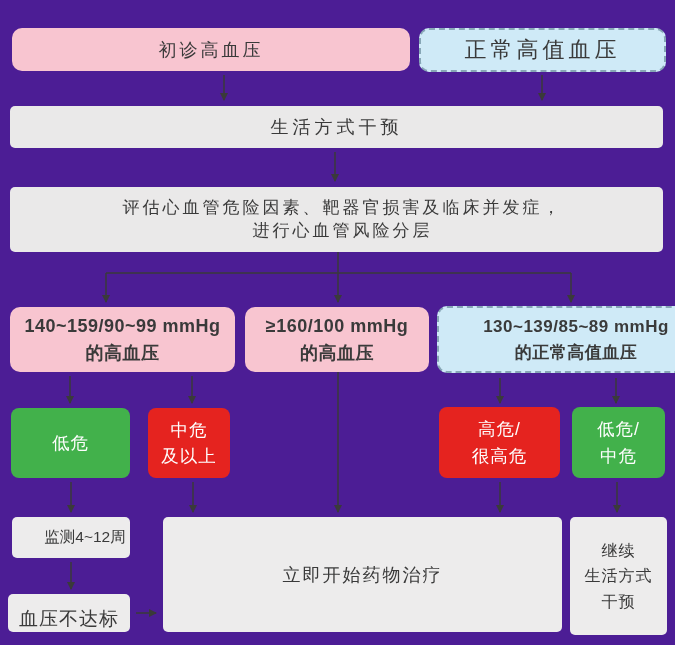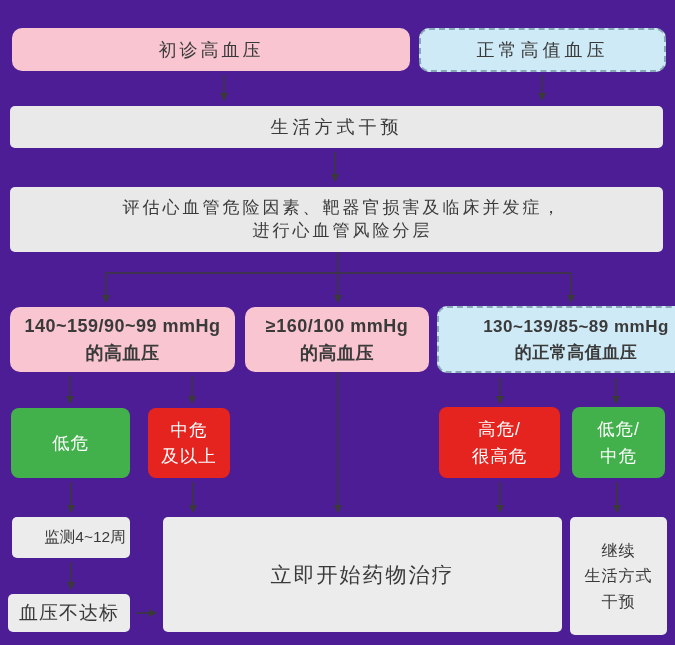--- a/index.html
+++ b/index.html
@@ -15,41 +15,41 @@
   }
   .pink   { background:#f8c5d0; border-radius:10px; }
   .blue   { background:#cfeaf7; border:2px dashed #87a6b6; border-radius:10px; }
   .graybar{ background:#eae9e9; border-radius:5px; }
   .graybox{ background:#edecec; border-radius:5px; }
   .green  { background:#42b14b; color:#fefefe; border-radius:8px; }
   .red    { background:#e5231f; color:#fefefe; border-radius:8px; }
 
   
   #n-initial    { left:12px;  top:28px;  width:398px; height:43px; font-size:18px; letter-spacing:3px; }
-  #n-highnormal { left:419px; top:28px;  width:247px; height:44px; font-size:18px; letter-spacing:4px; }
+  #n-highnormal { left:419px; top:28px;  width:247px; height:44px; font-size:22px; letter-spacing:4px; }
   
   #n-lifestyle  { left:10px;  top:106px; width:653px; height:42px; font-size:18px; letter-spacing:4px; }
   
   #n-assess     { left:10px;  top:187px; width:653px; height:65px; font-size:17px; letter-spacing:3px; line-height:1.35;padding-left:12px; }
   
   .bp-box { font-size:18px; font-weight:600; line-height:1.5; letter-spacing:0.5px; }
   #n-htn140 { left:10px;  top:307px; width:225px; height:65px; }
   #n-htn160 { left:245px; top:307px; width:184px; height:65px; }
   #n-hn130  { left:437px; top:306px; width:278px; height:67px; font-size:17px; }
   
   .risk { font-size:17.5px; letter-spacing:1px; line-height:1.5; font-weight:500; }
   #n-lowrisk  { left:11px;  top:408px; width:119px; height:70px; }
   #n-midrisk  { left:148px; top:408px; width:82px;  height:70px; }
   #n-highrisk { left:439px; top:407px; width:121px; height:71px; }
   #n-lowmid   { left:572px; top:407px; width:93px;  height:71px; }
   
   #n-monitor    { left:12px;  top:517px; width:118px; height:41px; font-size:15.5px;padding-left:28px; }
-  #n-bigbox     { left:163px; top:517px; width:399px; height:115px; font-size:21px; letter-spacing:2px; }
+  #n-bigbox     { left:163px; top:517px; width:399px; height:115px; font-size:18px; letter-spacing:2px; }
   #n-continue   { left:570px; top:517px; width:97px;  height:118px; font-size:16px; line-height:1.6; letter-spacing:1px; }
-  #n-notreached { left:8px;   top:594px; width:122px; height:38px; font-size:19px; letter-spacing:1px; }
+  #n-notreached { left:8px;   top:594px; width:122px; height:38px; font-size:19px; letter-spacing:1px;justify-content:flex-end; }
 
   .connectors { position:absolute; left:0; top:0; width:675px; height:645px; pointer-events:none; }
 </style>
 </head>
 <body>
 
 <div class="stage">
 
   <svg class="connectors" viewBox="0 0 675 645" xmlns="http://www.w3.org/2000/svg">
     <defs>

